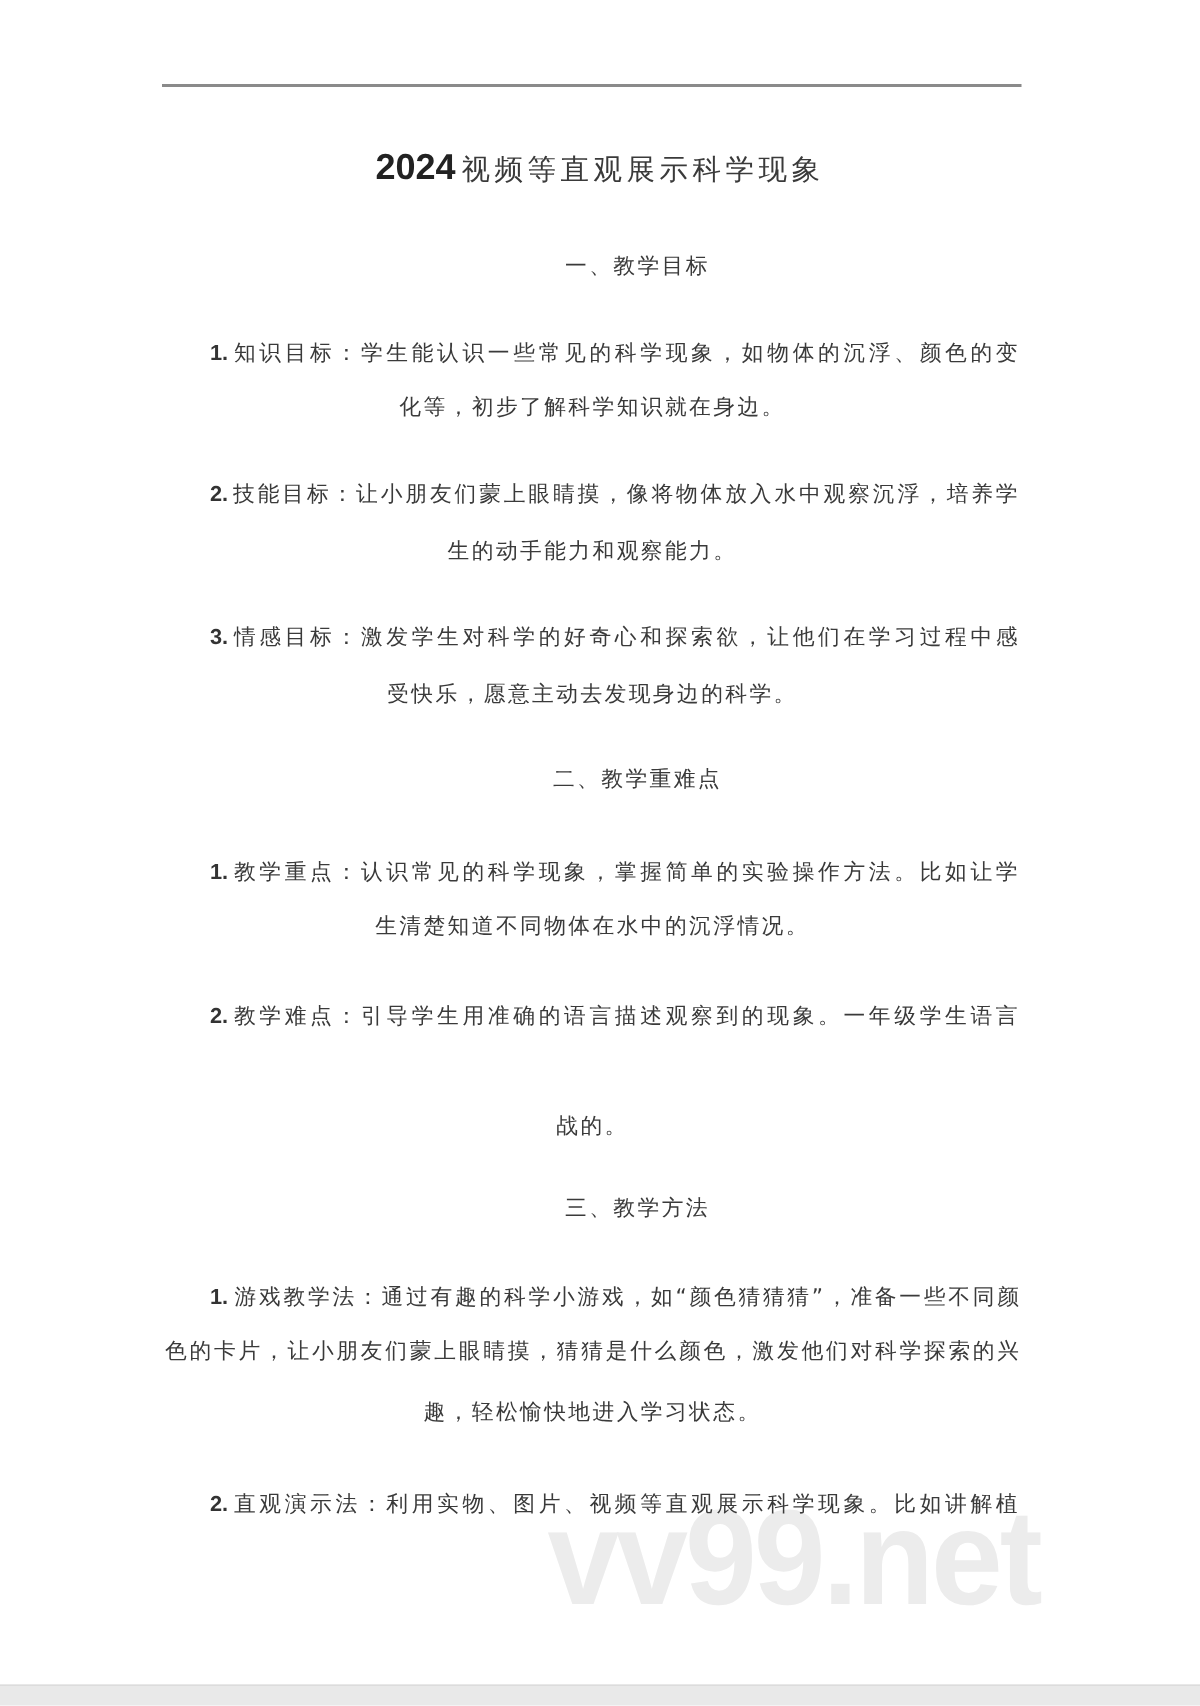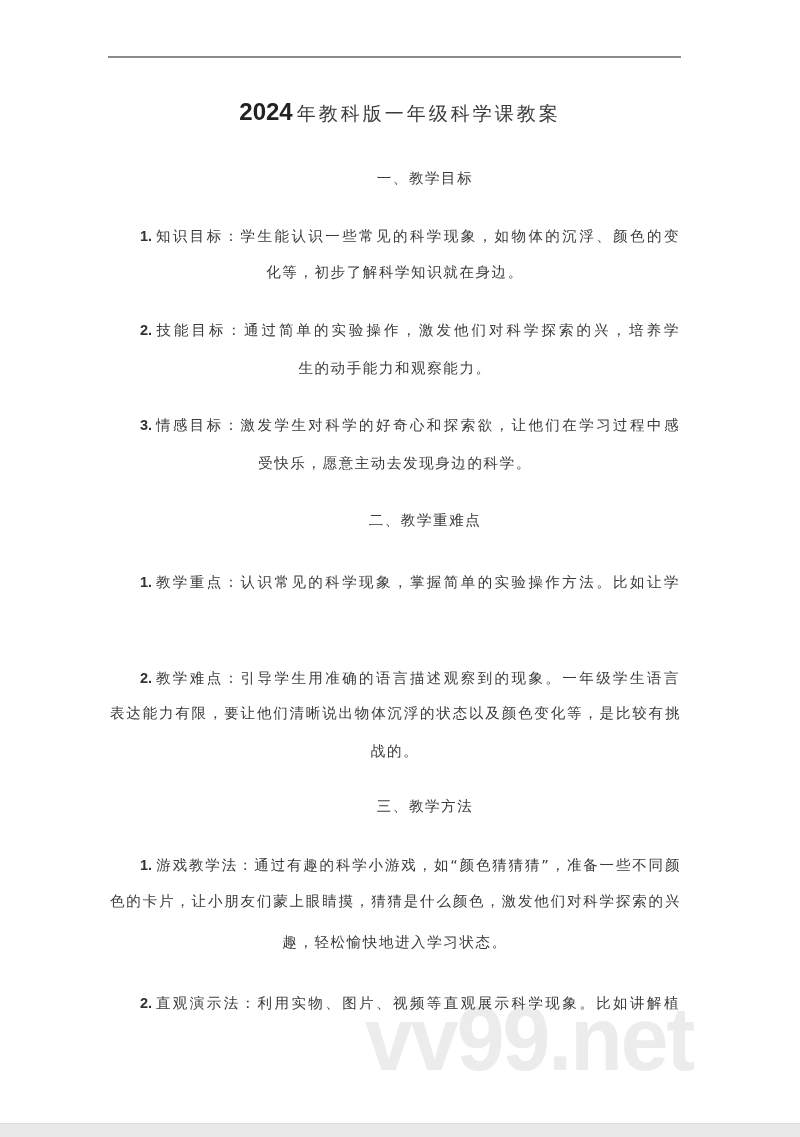--- a/index.html
+++ b/index.html
@@ -29,40 +29,40 @@
   .line, .title { z-index:1; }
   .bottom-band { position:absolute; left:0; top:1123px; width:800px; height:14px; background:#e9e9e9; border-top:1px solid #dcdcdc; }
 </style>
 </head>
 <body>
 
 <div class="page">
   <div class="top-rule"></div>
 
   <div class="title">
-    <span class="year">2024</span><span>年教科版一年级科学课教案</span>
+    <span class="year">2024</span><span>视频等直观展示科学现象</span>
   </div>
 
   <div class="line indent" style="top:168px">一、教学目标</div>
 
   <div class="line indent just" style="top:226px;width:540px"><span class="num">1.</span><span>知识目标：学生能认识一些常见的科学现象，如物体的沉浮、颜色的变</span></div>
   <div class="line" style="top:262px">化等，初步了解科学知识就在身边。</div>
 
-  <div class="line indent just" style="top:320px;width:540px"><span class="num">2.</span><span>技能目标：通过简单的实验操作，激发他们对科学探索的兴，培养学</span></div>
+  <div class="line indent just" style="top:320px;width:540px"><span class="num">2.</span><span>技能目标：让小朋友们蒙上眼睛摸，像将物体放入水中观察沉浮，培养学</span></div>
   <div class="line" style="top:358px">生的动手能力和观察能力。</div>
 
   <div class="line indent just" style="top:415px;width:540px"><span class="num">3.</span><span>情感目标：激发学生对科学的好奇心和探索欲，让他们在学习过程中感</span></div>
   <div class="line indent" style="top:510px">二、教学重难点</div>
 
   <div class="line" style="top:453px">受快乐，愿意主动去发现身边的科学。</div>
 
   <div class="line indent just" style="top:572px;width:540px"><span class="num">1.</span><span>教学重点：认识常见的科学现象，掌握简单的实验操作方法。比如让学</span></div>
+  <div class="line" style="top:608px">生清楚知道不同物体在水中的沉浮情况。</div>
 
   <div class="line indent just" style="top:668px;width:540px"><span class="num">2.</span><span>教学难点：引导学生用准确的语言描述观察到的现象。一年级学生语言</span></div>
-  <div class="line just" style="top:703px;letter-spacing:0.6px">表达能力有限，要让他们清晰说出物体沉浮的状态以及颜色变化等，是比较有挑</div>
   <div class="line indent" style="top:796px">三、教学方法</div>
 
   <div class="line" style="top:741px">战的。</div>
 
   <div class="line indent just" style="top:855px;width:540px;letter-spacing:0.6px"><span class="num">1.</span><span>游戏教学法：通过有趣的科学小游戏，如“颜色猜猜猜”，准备一些不同颜</span></div>
   <div class="line just" style="top:891px;letter-spacing:0.6px">色的卡片，让小朋友们蒙上眼睛摸，猜猜是什么颜色，激发他们对科学探索的兴</div>
   <div class="line" style="top:932px">趣，轻松愉快地进入学习状态。</div>
 
   <div class="line indent just" style="top:993px;width:540px"><span class="num">2.</span><span>直观演示法：利用实物、图片、视频等直观展示科学现象。比如讲解植</span></div>
 

